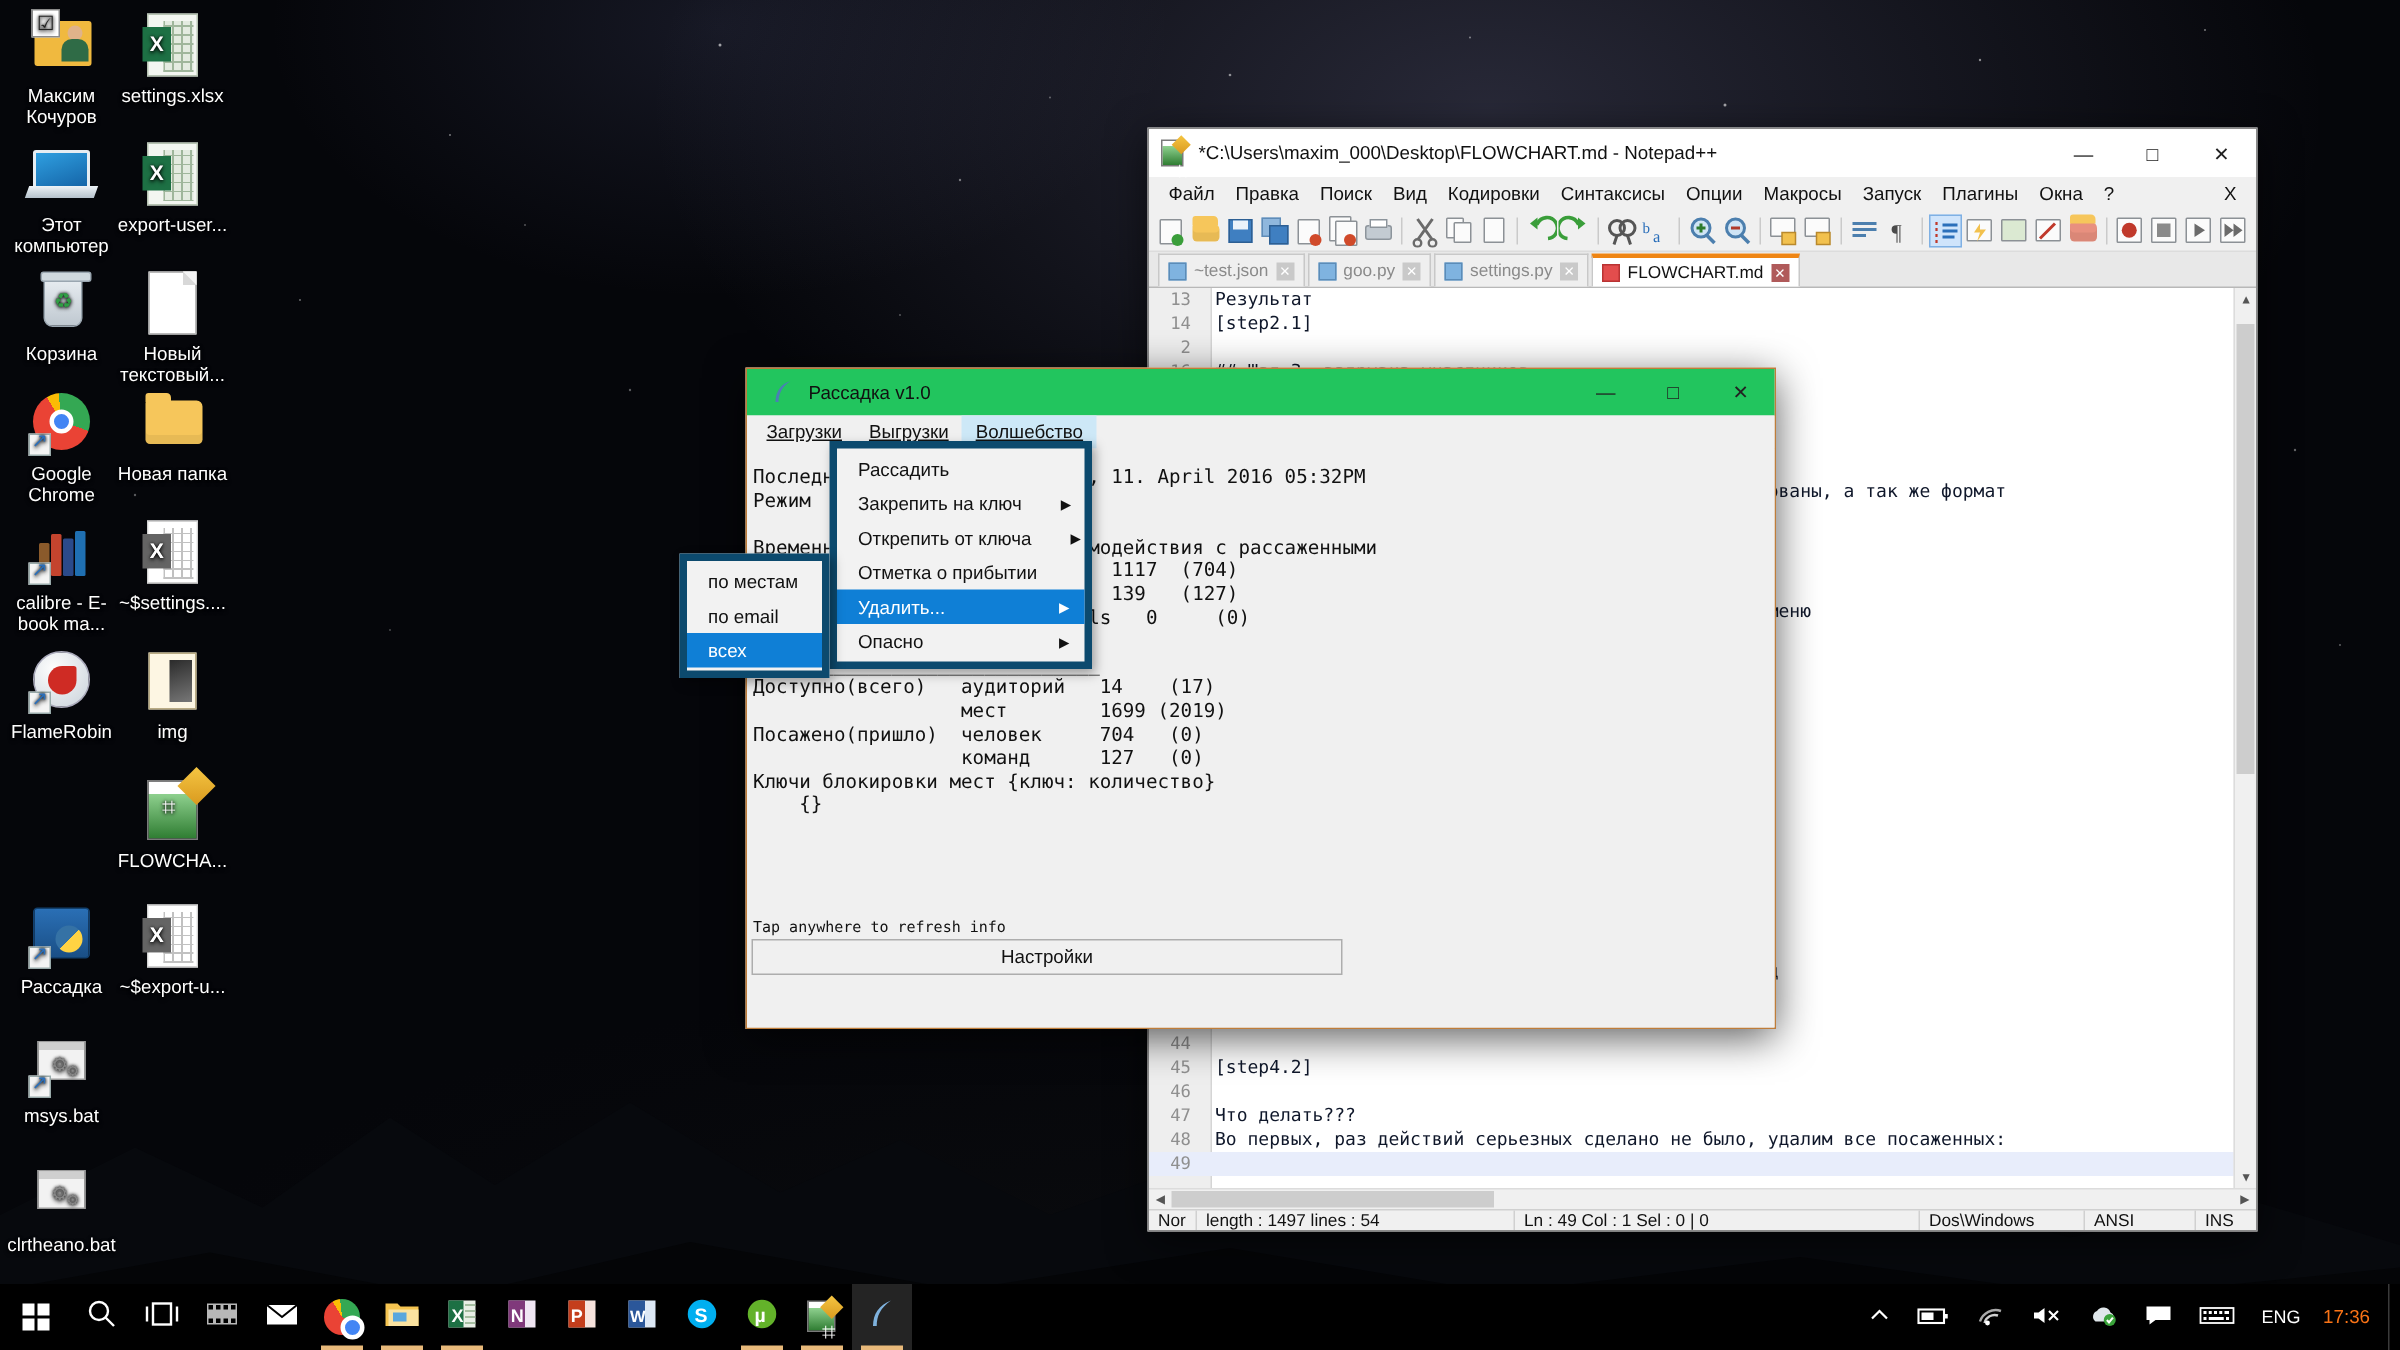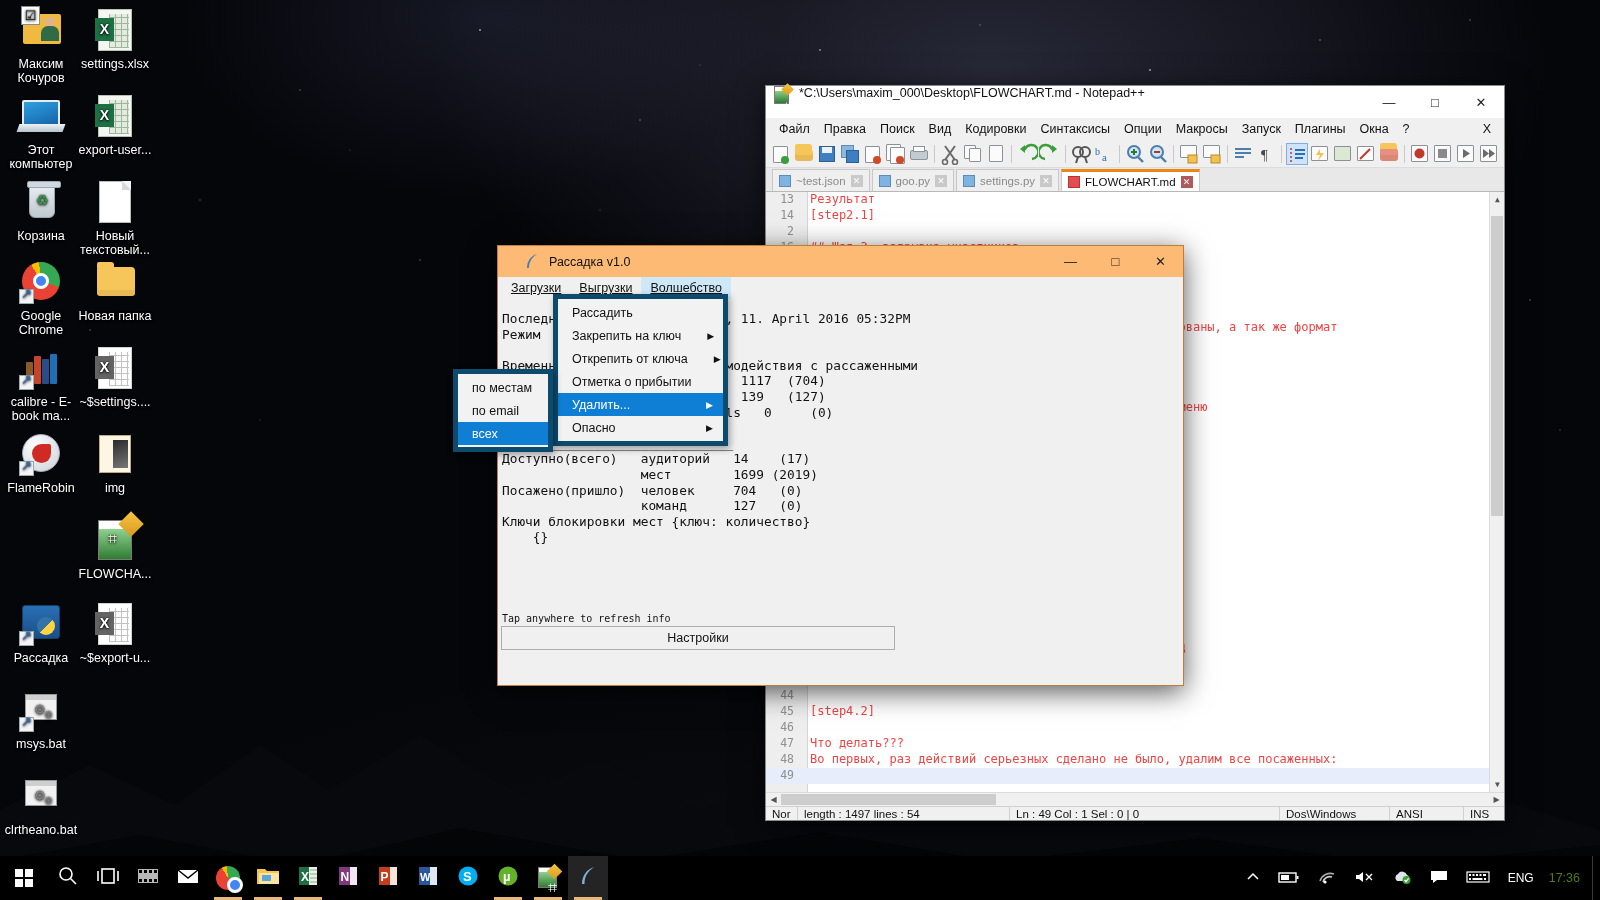--- a/index.html
+++ b/index.html
@@ -106,21 +106,21 @@
          border:1px solid #b9ab84; }
   .imgfolder:after { content:""; position:absolute; left:13px; top:4px; width:15px; height:28px;
          background:linear-gradient(160deg,#2b2b2b,#777); }
 
   
   .win { position:absolute; background:#f0f0f0; box-shadow:0 6px 26px rgba(0,0,0,.65); }
 
   
   #npp-window { left:765px; top:85px; width:740px; height:736px; border:1px solid #8a8a8a;
       background:#f0f0f0; display:flex; flex-direction:column; }
-  #npp-titlebar { height:32px; display:flex; background:#fff; padding-left:8px; }
+  #npp-titlebar { height:32px; display:flex; align-items:center; background:#fff; padding-left:8px; }
   #npp-title-icon { width:17px; height:19px; margin-right:8px; position:relative; flex:0 0 auto; }
   #npp-title-text { font-size:12.5px; color:#111; flex:1 1 auto; white-space:nowrap; }
   .npp-ctrl { width:46px; height:32px; display:flex; align-items:center; justify-content:center;
       font-size:13px; color:#222; }
   #npp-menubar { height:22px; display:flex; align-items:center; background:#f0f0f0;
       font-size:12.5px; color:#111; padding:0 6px; }
   #npp-menubar .mi { padding:2px 7px; white-space:nowrap; }
   #npp-menubar .spacer { flex:1 1 auto; }
   #npp-toolbar { height:28px; background:#f0f0f0; display:flex; align-items:center;
       padding:0 4px; gap:1px; border-bottom:1px solid #dcdcdc; overflow:hidden; }
@@ -139,39 +139,39 @@
   .npp-tab.active .tabdisk { background:#e34d4d; border-color:#b93333; }
   .tabx { width:12px; height:12px; background:#c9c9c9; color:#fff; font-size:9px;
       line-height:12px; text-align:center; }
   .npp-tab.active .tabx { background:#b05a5a; }
   #npp-editor { flex:1 1 auto; position:relative; background:#fff; overflow:hidden;
       font-family:"DejaVu Sans Mono","Liberation Mono",monospace; }
   #npp-gutter { position:absolute; left:0; top:0; bottom:0; width:42px; background:#eeeeee;
       border-right:1px solid #d5d5d5; }
   .eline { position:absolute; left:0; right:0; height:16px; display:flex; font-size:12px; }
   .eline .ln { width:34px; text-align:right; color:#8f8f8f; font-size:11.5px; padding-right:6px; }
-  .eline .tx { padding-left:10px; color:#ef4444; white-space:pre; }
+  .eline .tx { padding-left:10px; color:#0f172a; white-space:pre; }
   .eline.cur { background:#e8edfb; }
   #npp-hscroll { height:14px; background:#f0f0f0; border-top:1px solid #dcdcdc;
       display:flex; align-items:center; }
   #npp-hthumb { height:11px; background:#cdcdcd; margin-left:16px; }
   #npp-vscroll { position:absolute; right:0; top:0; bottom:0; width:15px; background:#f0f0f0;
       border-left:1px solid #dcdcdc; }
   #npp-vthumb { position:absolute; left:1px; top:24px; width:12px; height:300px; background:#cdcdcd; }
   .vsarrow { position:absolute; left:0; width:15px; height:15px; text-align:center;
       font-size:8px; line-height:15px; color:#555; }
   #npp-statusbar { height:14px; background:#f0f0f0; border-top:1px solid #d0d0d0;
       display:flex; align-items:center; font-size:11.5px; color:#111; }
   #npp-statusbar .cell { padding:0 6px; height:100%; display:flex; align-items:center;
       border-right:1px solid #d0d0d0; white-space:nowrap; overflow:hidden; }
 
   
   #app-window { left:497px; top:245px; width:687px; height:441px; border:1px solid #bf7d3a;
       background:#f0f0f0; display:flex; flex-direction:column; }
-  #app-titlebar { height:31px; background:#fdba74; display:flex; align-items:center; padding-left:26px; }
+  #app-titlebar { height:31px; background:#22c55e; display:flex; align-items:center; padding-left:16px; }
   #app-title-icon { width:16px; height:17px; margin-right:9px; position:relative; }
   #app-title-text { font-size:12.5px; color:#111; flex:1 1 auto; }
   .app-ctrl { width:45px; height:31px; display:flex; align-items:center; justify-content:center;
       font-size:13px; color:#222; }
   #app-menubar { height:22px; background:#f0f0f0; display:flex; align-items:stretch;
       font-size:12.5px; color:#111; padding-left:4px;text-decoration:underline; }
   #app-menubar .mi { padding:2px 9px; display:flex; align-items:center; }
   #app-menubar .mi.open { background:#cde8f7; }
   #app-body { flex:1 1 auto; background:#f0f0f0; position:relative; padding:12px 0 0 4px; }
   .apptext { font-family:"DejaVu Sans Mono","Liberation Mono",monospace; font-size:12.8px;
@@ -192,21 +192,21 @@
   
   #taskbar { position:absolute; left:0; bottom:0; width:1600px; height:44px;
       background:#000; display:flex; align-items:center; }
   .tbicon { width:40px; height:44px; display:flex; align-items:center; justify-content:center;
       position:relative; }
   .tbicon.running:after { content:""; position:absolute; bottom:0; left:6px; right:6px; height:3px;
       background:#e8b97a; }
   .tbicon.active { background:rgba(255,255,255,.14); }
   #tray { margin-left:auto; display:flex; align-items:center; height:44px; color:#fff; }
   #tray .titem { padding:0 9px; display:flex; align-items:center; font-size:12px; }
-  #clock { font-size:12.5px; color:#4d7c0f; padding:0 12px 0 6px; text-align:center; line-height:44px; }
+  #clock { font-size:12.5px; color:#f97316; padding:0 12px 0 6px; text-align:center; line-height:44px; }
   #showdesktop { width:8px; height:44px; border-left:1px solid #3a3a3a; }
   #startbtn { width:48px; height:44px; display:flex; align-items:center; justify-content:center; }
   .winlogo { width:18px; height:18px;
      background:
        linear-gradient(#fff,#fff) 0 0/8px 8px no-repeat,
        linear-gradient(#fff,#fff) 10px 0/8px 8px no-repeat,
        linear-gradient(#fff,#fff) 0 10px/8px 8px no-repeat,
        linear-gradient(#fff,#fff) 10px 10px/8px 8px no-repeat; }
 </style>
 </head>

